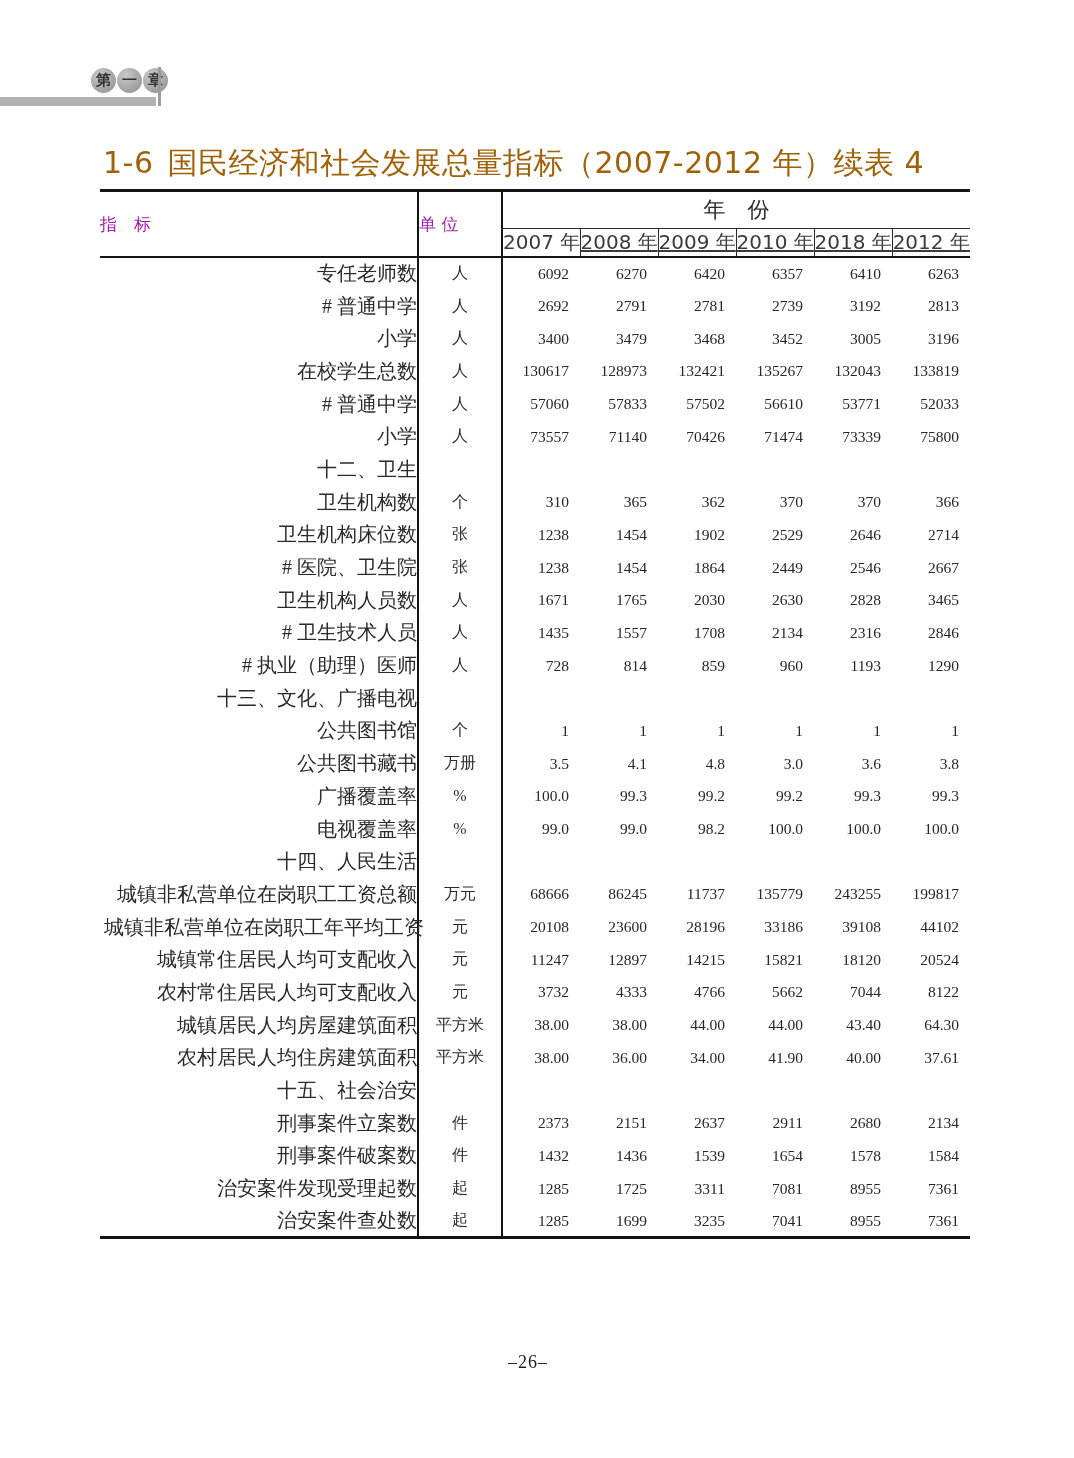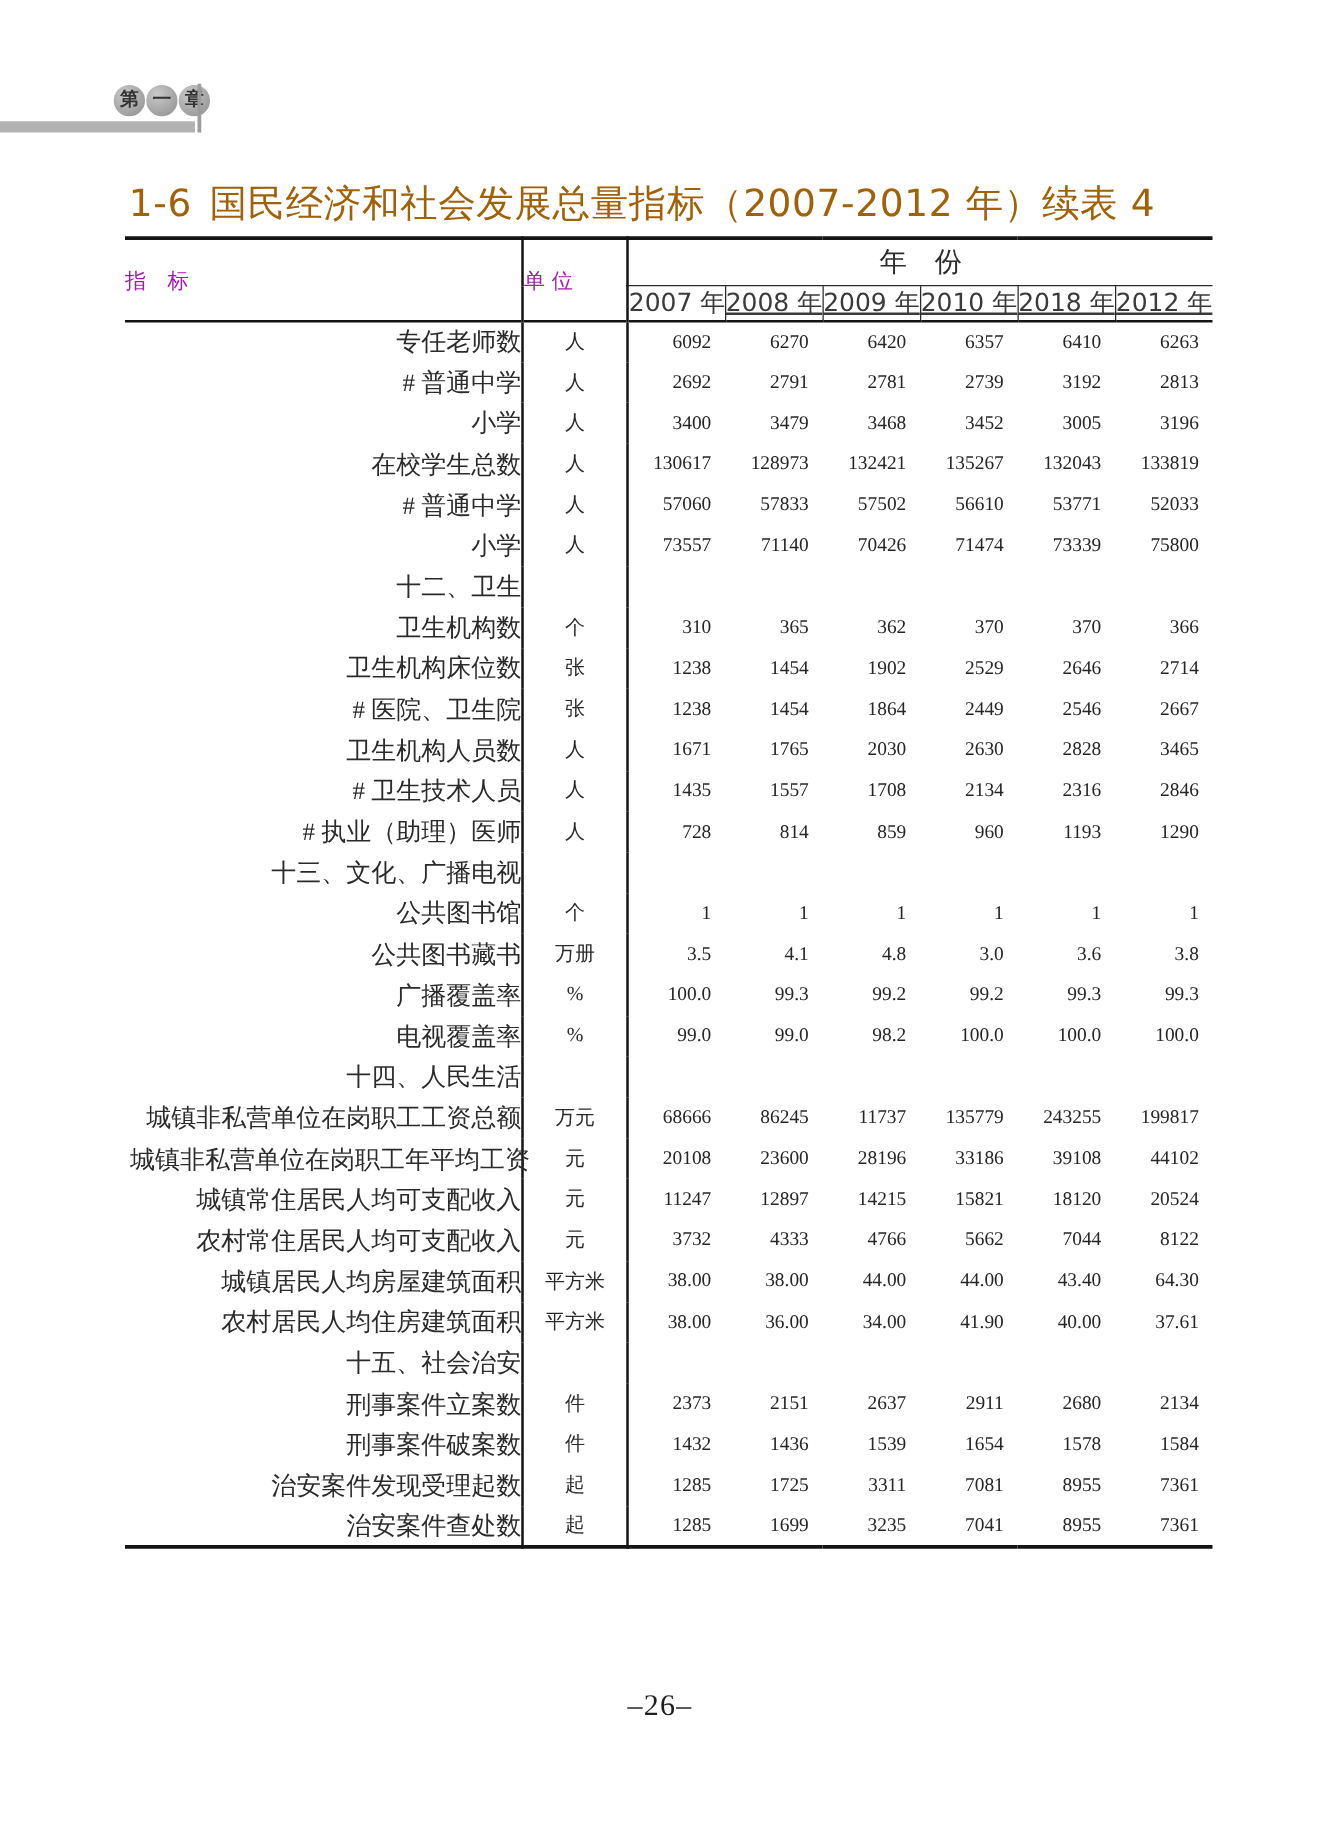--- a/index.html
+++ b/index.html
@@ -83,21 +83,21 @@
     border-right:2px solid #141414;
   }
   td.value-cell{
     font-size:15.5px;color:#262626;text-align:right;padding-right:11px;
     font-family:"Liberation Serif","DejaVu Serif",serif;white-space:nowrap;
   }
 
   
   .page-number{
     position:absolute;left:0;top:1352px;width:1056px;
-    text-align:center;font-size:24px;color:#1f1f1f;letter-spacing:1px;
+    text-align:center;font-size:18px;color:#1f1f1f;letter-spacing:1px;
   }
 </style>
 </head>
 <body>
 
 <div class="page">
 
   <header class="chapter-header">
     <div class="gray-bar"></div>
     <div class="badge">

